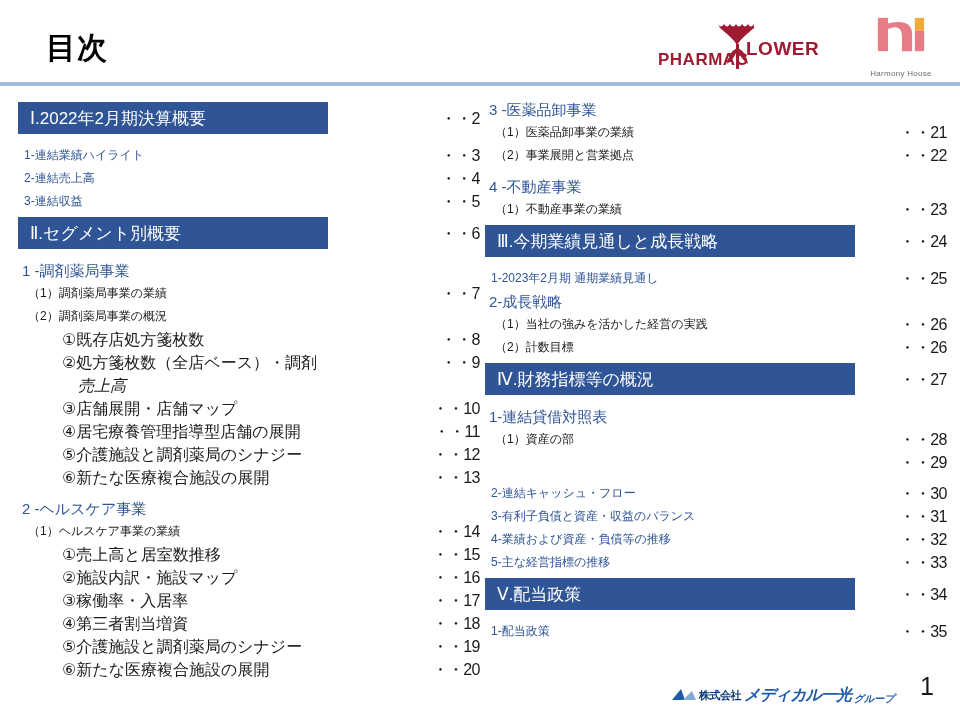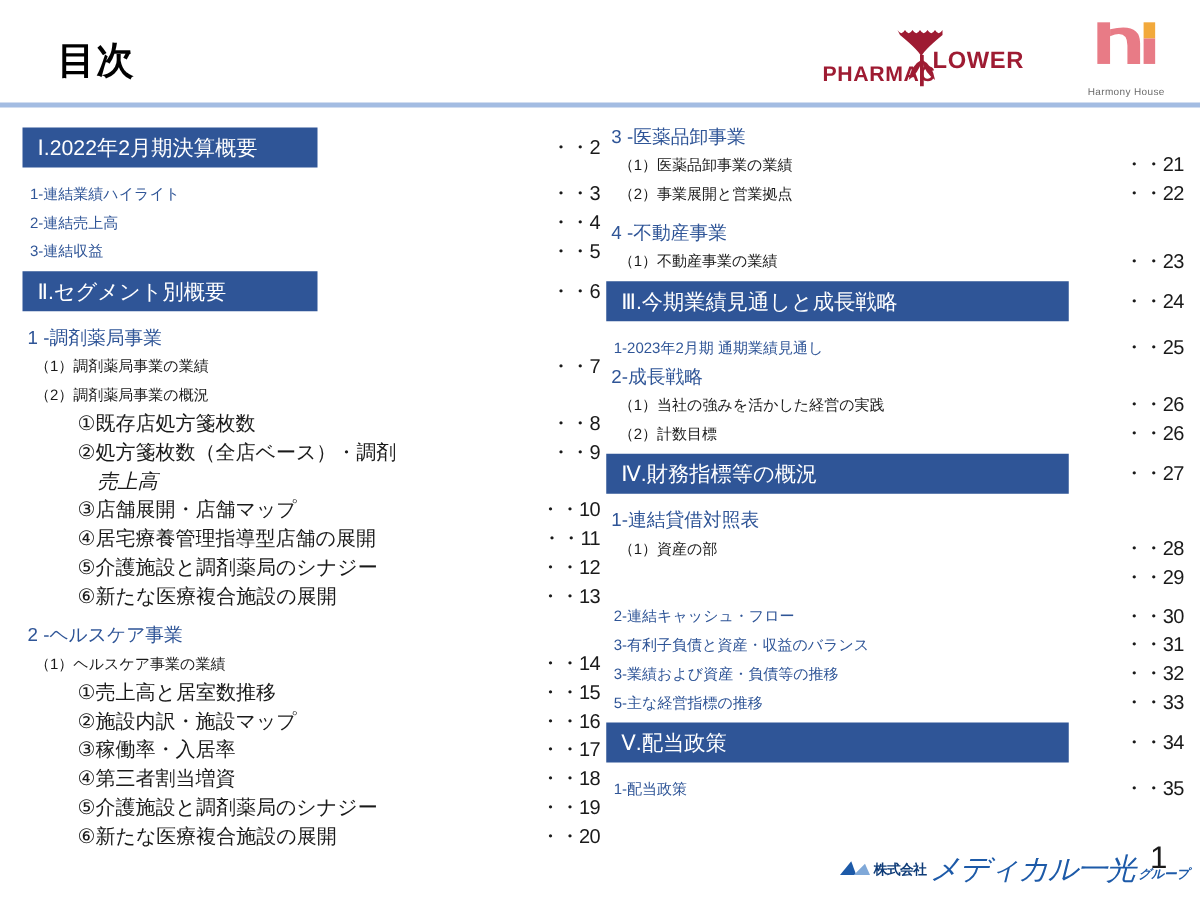--- a/index.html
+++ b/index.html
@@ -126,21 +126,21 @@
   }
   .section-bar {
     position: absolute;
     left: 0; top: 0;
     height: 32px;
     background: #2f5597;
     display: flex;
     align-items: center;
     padding-left: 12px;
   }
-  #column-left  .section-bar { width: 236px; }
+  #column-left  .section-bar { width: 310px; }
   #column-right .section-bar { width: 370px; }
   .section-label {
     font-size: 17px;
     color: #ffffff;
     white-space: pre;
   }
   .section-row .toc-page { top: 5px; }
 
   
   .lvl-group  { color: #2f5597; font-size: 15px; padding-left: 4px; }
@@ -161,22 +161,22 @@
     height: 26px;
   }
   .ml-mark { width: 24px; height: 14px; }
   .ml-corp {
     font-size: 11px;
     font-weight: bold;
     color: #0f3c78;
     letter-spacing: -0.5px;
   }
   .ml-name {
-    font-size: 24px;
-    font-weight: normal;
+    font-size: 16px;
+    font-weight: bold;
     font-style: italic;
     color: #1d5aa8;
     letter-spacing: -1px;
   }
   .ml-suffix {
     font-size: 10px;
     font-weight: bold;
     font-style: italic;
     color: #1d5aa8;
     letter-spacing: 0;
@@ -381,21 +381,21 @@
       <div class="gap-sm"></div>
       <div class="toc-row">
         <span class="toc-label lvl-plain">2-連結キャッシュ・フロー</span>
         <span class="toc-page">・・30</span>
       </div>
       <div class="toc-row">
         <span class="toc-label lvl-plain">3-有利子負債と資産・収益のバランス</span>
         <span class="toc-page">・・31</span>
       </div>
       <div class="toc-row">
-        <span class="toc-label lvl-plain">3-業績および資産・負債等の推移</span>
+        <span class="toc-label lvl-plain">4-業績および資産・負債等の推移</span>
         <span class="toc-page">・・32</span>
       </div>
       <div class="toc-row">
         <span class="toc-label lvl-plain">5-主な経営指標の推移</span>
         <span class="toc-page">・・33</span>
       </div>
       <div class="toc-row section-row">
         <div class="section-bar">
           <span class="section-label">Ⅴ.配当政策</span>
         </div>

